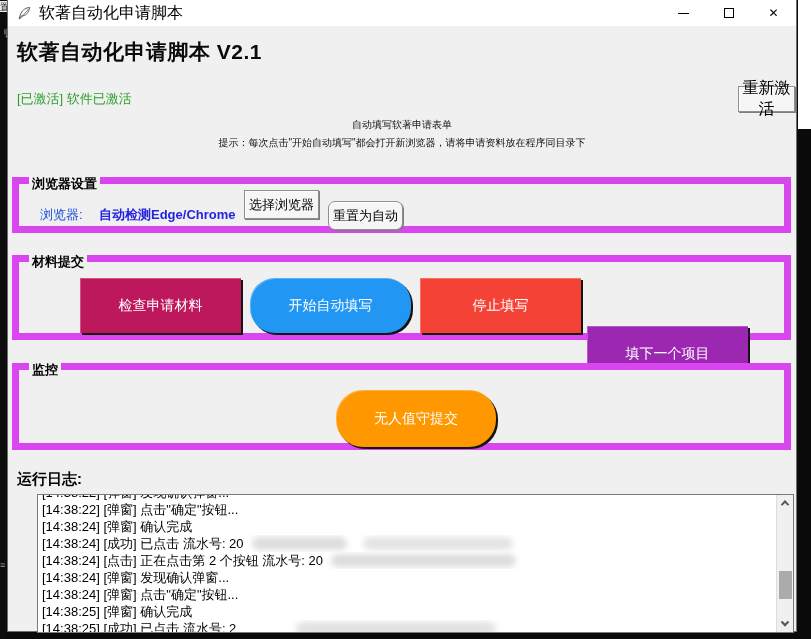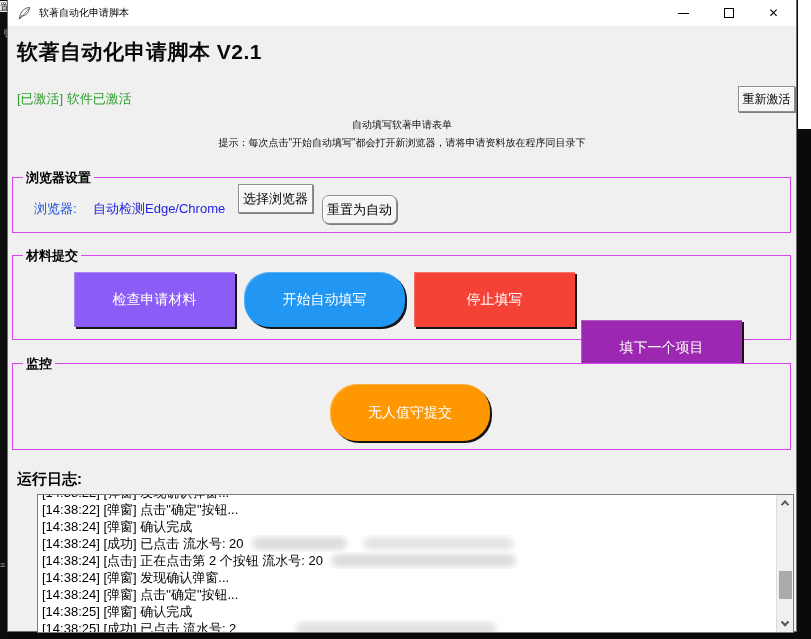--- a/index.html
+++ b/index.html
@@ -15,51 +15,51 @@
   .bg-frag.f2 { top:560px; color:#9a9a9a; }
   .bg-right-top { position:absolute; left:798px; top:0; width:13px; height:129px; background:#ffffff; }
 
   
   .app-window { position:absolute; left:7px; top:0; width:790px; height:632px;
     background:#f0f0f0; border:1px solid #6e6e6e; border-top:none; }
 
   .titlebar { position:absolute; left:0; top:0; width:100%; height:26px; background:#ffffff;
     display:flex; align-items:center; }
   .app-icon { width:15px; height:15px; margin-left:9px; }
-  .titlebar-title { font-size:10px; color:#000; margin-left:7px; }
+  .titlebar-title { font-size:16px; color:#000; margin-left:7px; }
   .tb-spacer { flex:1; }
   .tb-btn { width:45px; height:26px; display:flex; align-items:center; justify-content:center; cursor:default; }
   .glyph-min { width:11px; height:0; border-top:1px solid #000; display:block; }
   .glyph-max { width:10px; height:10px; border:1px solid #000; display:block; }
   .glyph-close { font-size:12px; color:#000; line-height:1; }
 
   .content { position:absolute; left:0; top:26px; right:0; bottom:0; }
 
   .h1 { position:absolute; left:9px; top:12px; font-size:21px; font-weight:bold; color:#0a0a0a; letter-spacing:0.5px; }
   .status-text { position:absolute; left:9px; top:64px; font-size:13px; font-weight:normal; }
 
   .win-btn { position:absolute; background:#f6f6f6; border:1px solid #8f8f8f;
     box-shadow:1px 1px 0 #7e7e7e, inset 1px 1px 0 #ffffff;
-    font-size:12px; color:#000; display:flex; align-items:center; justify-content:center; cursor:pointer;
+    font-size:16px; color:#000; display:flex; align-items:center; justify-content:center; cursor:pointer;
     font-family:inherit; }
   .btn-renew { left:730px; top:60px; width:57px; height:26px; }
 
   .center-line { position:absolute; left:0; width:100%; text-align:center; font-size:10px; color:#111; }
   .subtitle { top:92px; }
   .hint { top:110px; }
 
-  .group { position:absolute; left:4px; width:779px; border:1px solid #d946ef; background:#f0f0f0; }
+  .group { position:absolute; left:4px; width:779px; border:7px solid #d946ef; background:#f0f0f0; }
   .group-label { position:absolute; top:-9px; left:10px; background:#f0f0f0; padding:0 3px;
     font-size:13px; font-weight:bold; color:#000; }
   .group-browser { top:151px; height:56px; }
   .group-material { top:229px; height:85px; }
   .group-monitor { top:337px; height:87px; }
 
   .browser-row-label { position:absolute; left:21px; top:22px; font-size:13px; color:#1d4ed8; }
-  .browser-value { position:absolute; left:80px; top:22px; font-size:13px; font-weight:normal; }
+  .browser-value { position:absolute; left:80px; top:22px; font-size:13px; font-weight:bold; }
   .btn-choose { left:225px; top:6px; width:75px; height:29px; font-size:13px; }
   .btn-reset  { left:309px; top:17px; width:75px; height:29px; font-size:13px;border-radius:7px; }
 
   .big-btn { position:absolute; height:55px; border:none; color:#fff; font-size:14px;
     font-family:inherit; cursor:pointer; display:flex; align-items:center; justify-content:center;
     box-shadow:2px 2px 0 #141414, inset 1px 1px 0 rgba(255,255,255,0.25); }
   .mat-btn { top:16px; width:161px; }
   .mat-0 { left:61px; } .mat-1 { left:231px;border-radius:25px; } .mat-2 { left:401px; } .mat-3 { left:568px;margin-top:48px; }
   .btn-unattended { left:317px; top:20px; width:160px; height:57px;border-radius:27px; }
 
@@ -132,21 +132,21 @@
       <div class="group group-browser">
         <span class="group-label">浏览器设置</span>
         <span class="browser-row-label">浏览器:</span>
         <span class="browser-value" style="color: rgb(35, 35, 224);">自动检测Edge/Chrome</span>
         <button class="win-btn btn-choose">选择浏览器</button>
         <button class="win-btn btn-reset">重置为自动</button>
       </div>
 
       <div class="group group-material">
         <span class="group-label">材料提交</span>
-        <button class="big-btn mat-btn mat-0" style="background: #8b5cf6;">检查申请材料</button>
+        <button class="big-btn mat-btn mat-0" style="background: #be185d;">检查申请材料</button>
         <button class="big-btn mat-btn mat-1" style="background: rgb(33, 150, 243);">开始自动填写</button>
         <button class="big-btn mat-btn mat-2" style="background: rgb(244, 67, 54);">停止填写</button>
         <button class="big-btn mat-btn mat-3" style="background: rgb(156, 39, 176);">填下一个项目</button>
       </div>
 
       <div class="group group-monitor">
         <span class="group-label">监控</span>
         <button class="big-btn btn-unattended" style="background: rgb(255, 152, 0);">无人值守提交</button>
       </div>
 

